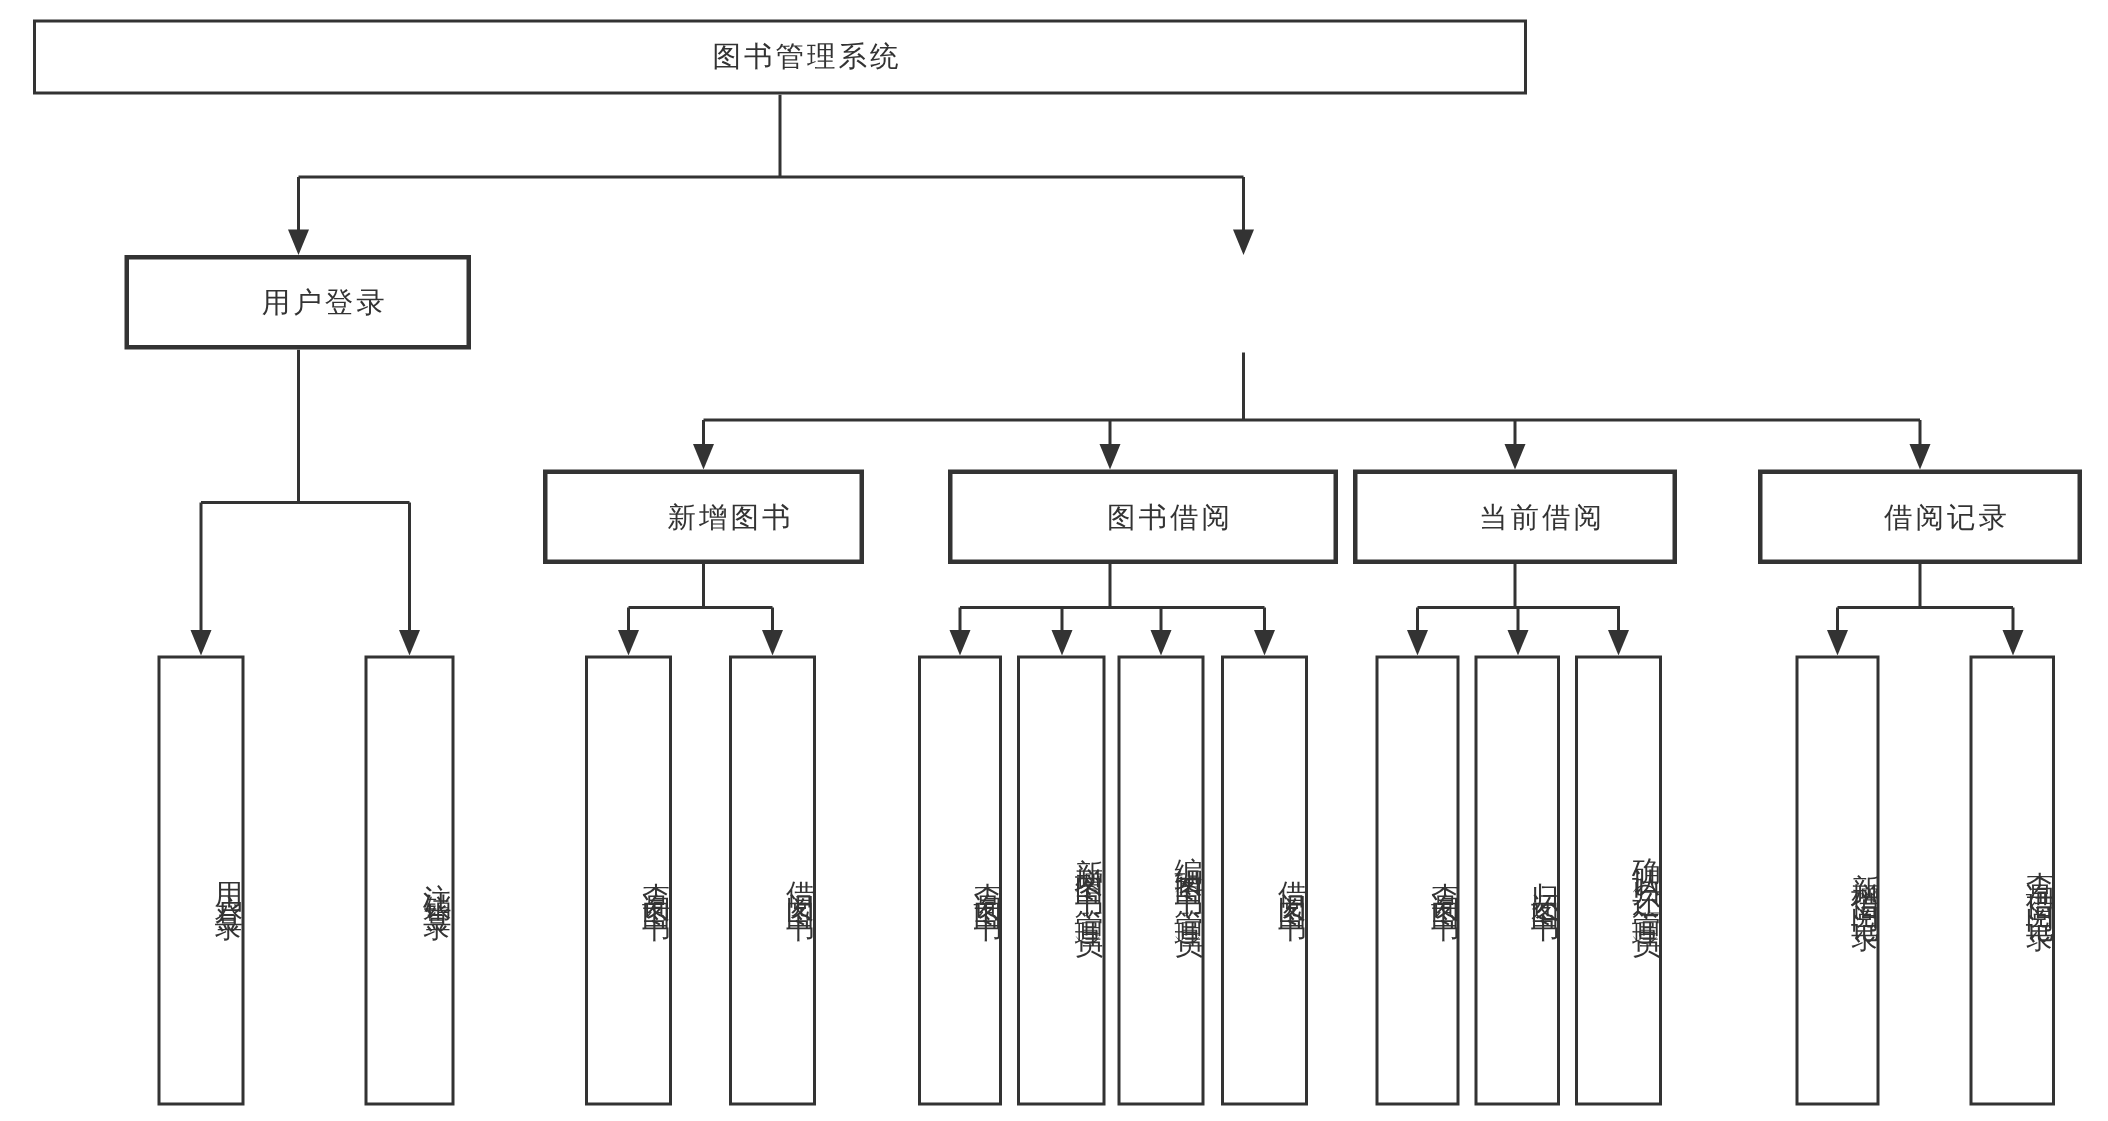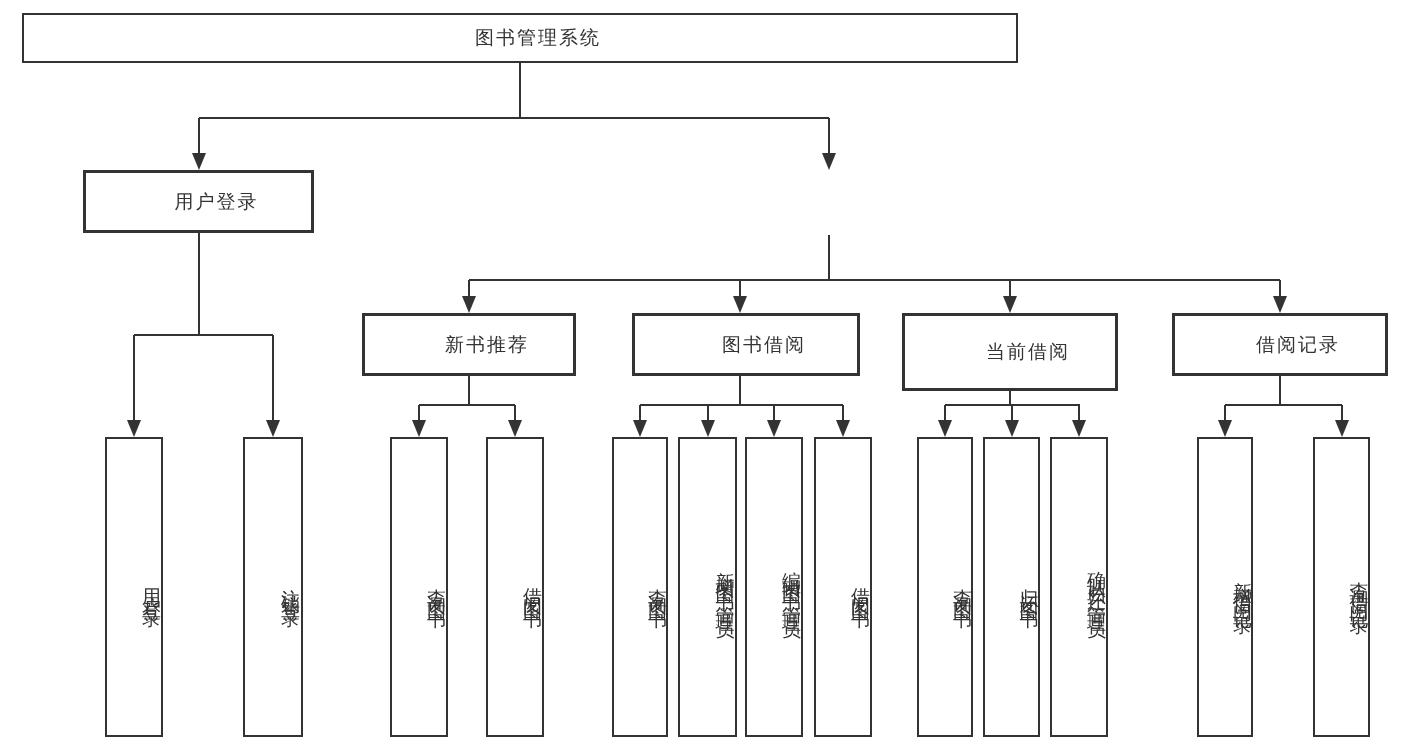--- a/index.html
+++ b/index.html
@@ -16,22 +16,22 @@
     box-sizing:border-box; display:flex; align-items:center; justify-content:center;
     font-size:19px; color:#333333; letter-spacing:2px;padding-left:36px;
   }
   .box.lvl2, .box.lvl3 { border-width:3px; }
 
   
   .root  { left:22px;  top:13px;  width:996px; height:50px; }
   .n-user-login { left:83px;  top:170px; width:231px; height:63px; }
   .n-book-mgmt  { left:713px; top:170px; width:232px; height:65px; }
   .n-newbook    { left:362px; top:313px; width:214px; height:63px; }
-  .n-borrow     { left:632px; top:313px; width:228px; height:63px; }
-  .n-current    { left:902px; top:313px; width:216px; height:78px; }
+  .n-borrow     { left:632px; top:313px; width:260px; height:63px; }
+  .n-current    { left:902px; top:313px; width:216px; height:63px; }
   .n-records    { left:1172px;top:313px; width:216px; height:63px; }
 
   
   .leaf { top:437px; height:300px; }
   .l1  { left:105px;  width:58px; }
   .l2  { left:243px;  width:60px; }
   .l3  { left:390px;  width:58px; }
   .l4  { left:486px;  width:58px; }
   .l5  { left:612px;  width:56px; }
   .l6  { left:678px;  width:59px; }
@@ -122,21 +122,21 @@
       <polygon points="1072,420 1086,420 1079,437"></polygon>
       <polygon points="1218,420 1232,420 1225,437"></polygon>
       <polygon points="1335,420 1349,420 1342,437"></polygon>
     </g>
   </svg>
 
   <div class="box root">图书管理系统</div>
 
   <div class="box lvl2 n-user-login">用户登录</div>
 
-  <div class="box lvl3 n-newbook">新书推荐</div>
+  <div class="box lvl3 n-newbook">新增图书</div>
   <div class="box lvl3 n-borrow">图书借阅</div>
   <div class="box lvl3 n-current">当前借阅</div>
   <div class="box lvl3 n-records">借阅记录</div>
 
   <div class="box leaf l1">
     <span class="vtext">用户登录</span>
   </div>
   <div class="box leaf l2">
     <span class="vtext">注销登录</span>
   </div>

